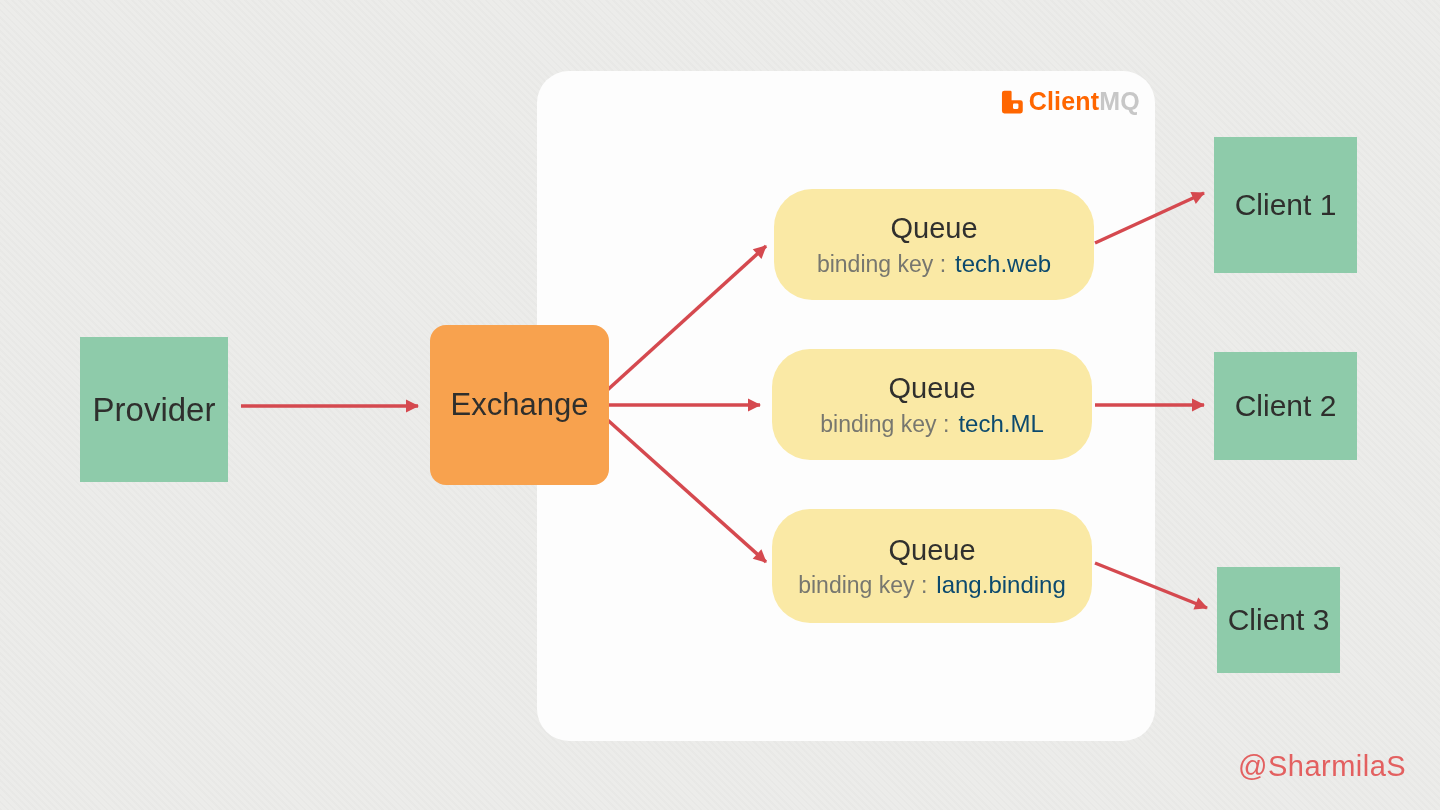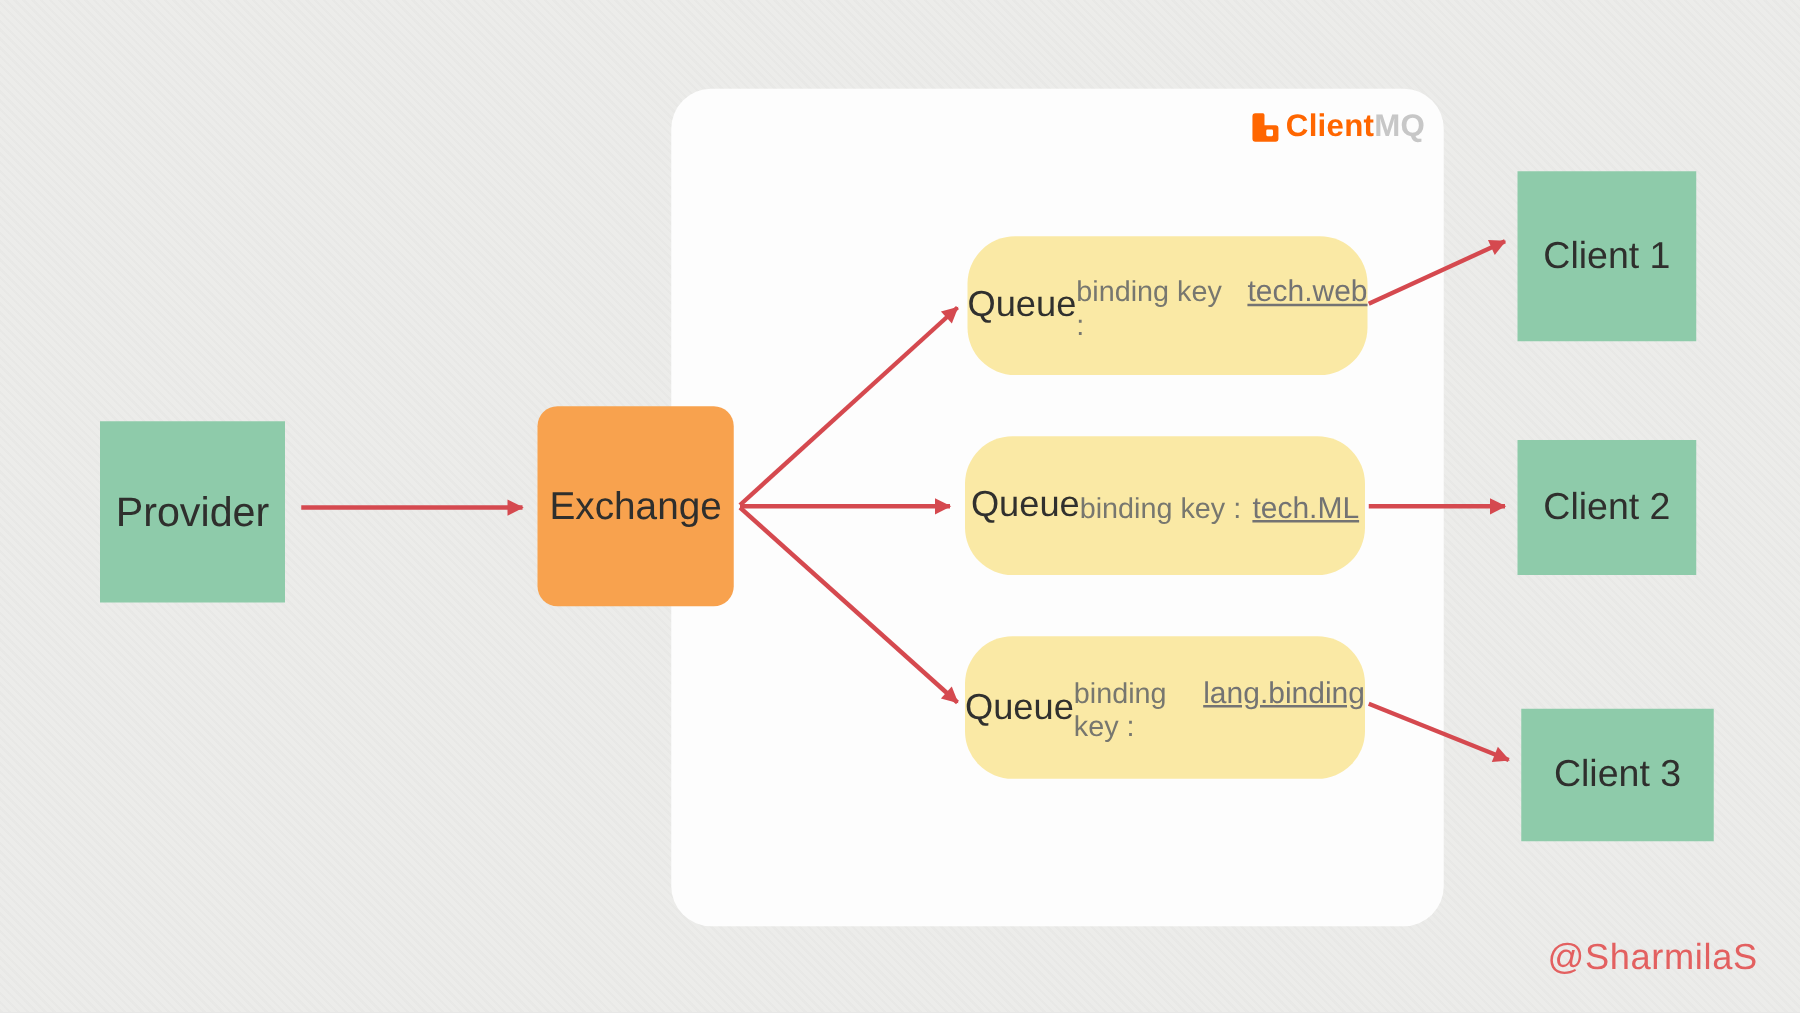--- a/index.html
+++ b/index.html
@@ -27,38 +27,38 @@
   .logo .mark{display:flex;align-items:center;margin-right:3px;}
   .logo .brand{color:var(--brand-orange);}
   .logo .suffix{color:var(--brand-gray);}
   .node{
     position:absolute;display:flex;align-items:center;justify-content:center;
     color:var(--ink);
   }
   .green-box{background:var(--green);}
   .provider{left:80px;top:337px;width:148px;height:145px;font-size:33px;}
   .exchange{
-    left:430px;top:325px;width:157px;height:160px;background:var(--orange);
+    left:430px;top:325px;width:179px;height:160px;background:var(--orange);
     border-radius:16px;font-size:31px;z-index:2;
   }
   .queue{
     position:absolute;width:320px;height:111px;background:var(--yellow);
-    border-radius:38px;display:flex;flex-direction:row;align-items:center;
+    border-radius:38px;display:flex;flex-direction:column;align-items:center;
     justify-content:center;z-index:2;
   }
   .queue-1{left:774px;top:189px;}
   .queue-2{left:772px;top:349px;}
   .queue-3{left:772px;top:509px;height:114px;}
   .queue-title{font-size:29px;color:#30302e;line-height:1.2;}
   .queue-binding{display:flex;align-items:baseline;margin-top:4px;}
   .queue-binding .lbl{font-size:23px;color:var(--muted);}
-  .queue-binding .key{font-size:24px;color:#737373;margin-left:9px;text-decoration:underline;}
+  .queue-binding .key{font-size:24px;color:#0c4a6e;margin-left:9px;}
   .client-1{left:1214px;top:137px;width:143px;height:136px;font-size:30px;}
   .client-2{left:1214px;top:352px;width:143px;height:108px;font-size:30px;}
-  .client-3{left:1217px;top:567px;width:154px;height:106px;font-size:30px;}
+  .client-3{left:1217px;top:567px;width:123px;height:106px;font-size:30px;}
   .watermark{
     position:absolute;left:1238px;top:750px;color:var(--watermark);
     font-size:29px;letter-spacing:0.5px;
   }
   svg.arrows{position:absolute;inset:0;z-index:1;pointer-events:none;}
   svg.arrows line{stroke:var(--arrow);stroke-width:3.5px;}
   svg.arrows .head{fill:var(--arrow);}
 </style>
 </head>
 <body>

